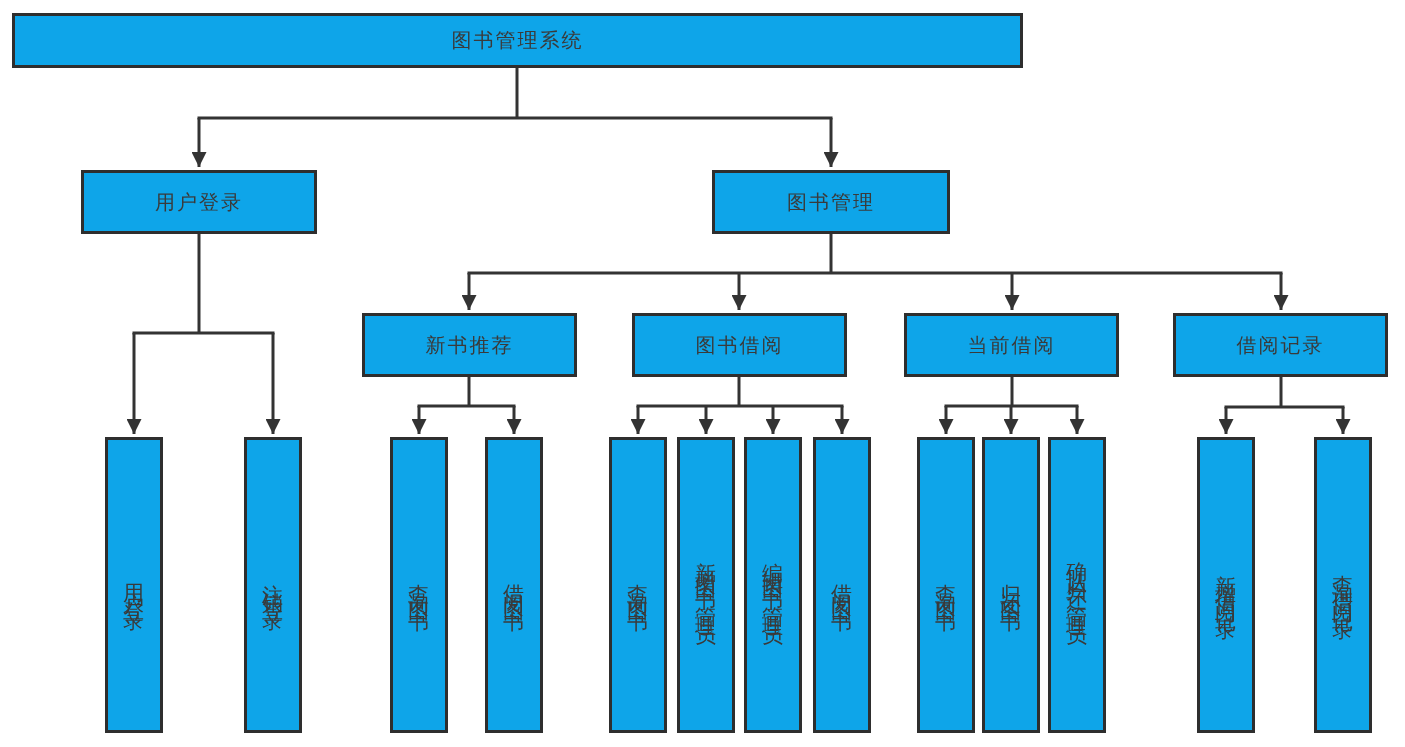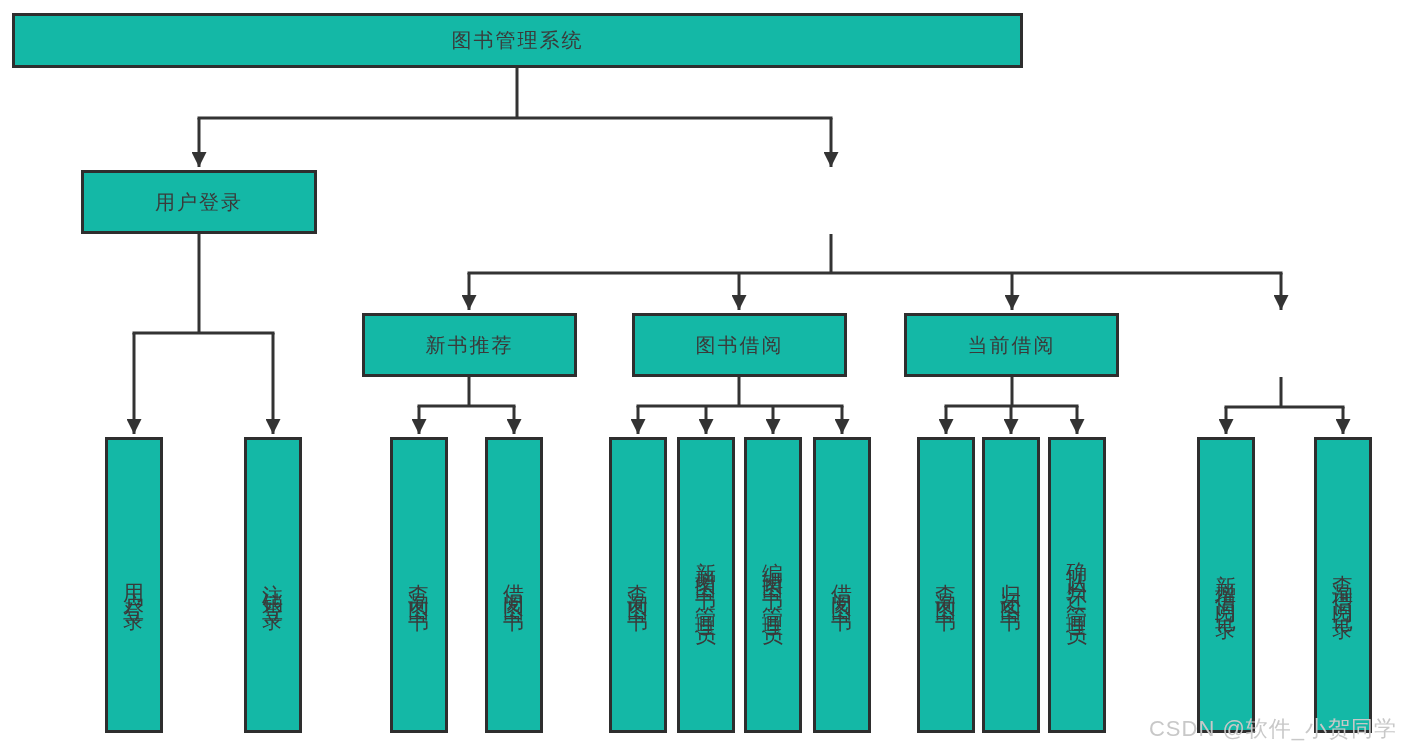--- a/index.html
+++ b/index.html
@@ -14,21 +14,21 @@
   }
   .wires {
     position: absolute;
     left: 0; top: 0;
     width: 1405px; height: 747px;
   }
   .node {
     position: absolute;
     box-sizing: border-box;
     border: 3px solid #2e2e2e;
-    background: #14b8a6;
+    background: #0ea5e9;
     display: flex;
     align-items: center;
     justify-content: center;
     text-align: center;
   }
   .hnode { font-size: 20px; letter-spacing: 2px; }
   .vnode { top: 437px; width: 58px; height: 296px; }
   .vnode span {
     writing-mode: vertical-rl;
     text-orientation: mixed;
@@ -100,29 +100,35 @@
     </g>
   </svg>
 
   <div class="node hnode" style="left:12px; top:13px; width:1011px; height:55px;">
     <span>图书管理系统</span>
   </div>
 
   <div class="node hnode" style="left:81px; top:170px; width:236px; height:64px;">
     <span>用户登录</span>
   </div>
+  <div class="node hnode" style="left:712px; top:170px; width:238px; height:64px;">
+    <span>图书管理</span>
+  </div>
 
   <div class="node hnode" style="left:632px; top:313px; width:215px; height:64px;">
     <span>图书借阅</span>
   </div>
   <div class="node hnode" style="left:362px; top:313px; width:215px; height:64px;">
     <span>新书推荐</span>
   </div>
   <div class="node hnode" style="left:904px; top:313px; width:215px; height:64px;text-align:center;">
     <span>当前借阅</span>
+  </div>
+  <div class="node hnode" style="left:1173px; top:313px; width:215px; height:64px;">
+    <span>借阅记录</span>
   </div>
 
   <div class="node vnode" style="left:105px;">
     <span>用户登录</span>
   </div>
   <div class="node vnode" style="left:244px;">
     <span>注销登录</span>
   </div>
 
   <div class="node vnode" style="left:390px;">
@@ -155,15 +161,14 @@
     <span>确认归还（管理员）</span>
   </div>
 
   <div class="node vnode" style="left:1197px;">
     <span>新增借阅记录</span>
   </div>
   <div class="node vnode" style="left:1314px;">
     <span>查询借阅记录</span>
   </div>
 
-  <div class="watermark">CSDN @软件_小贺同学</div>
 
 </div>
 
 </body></html>

